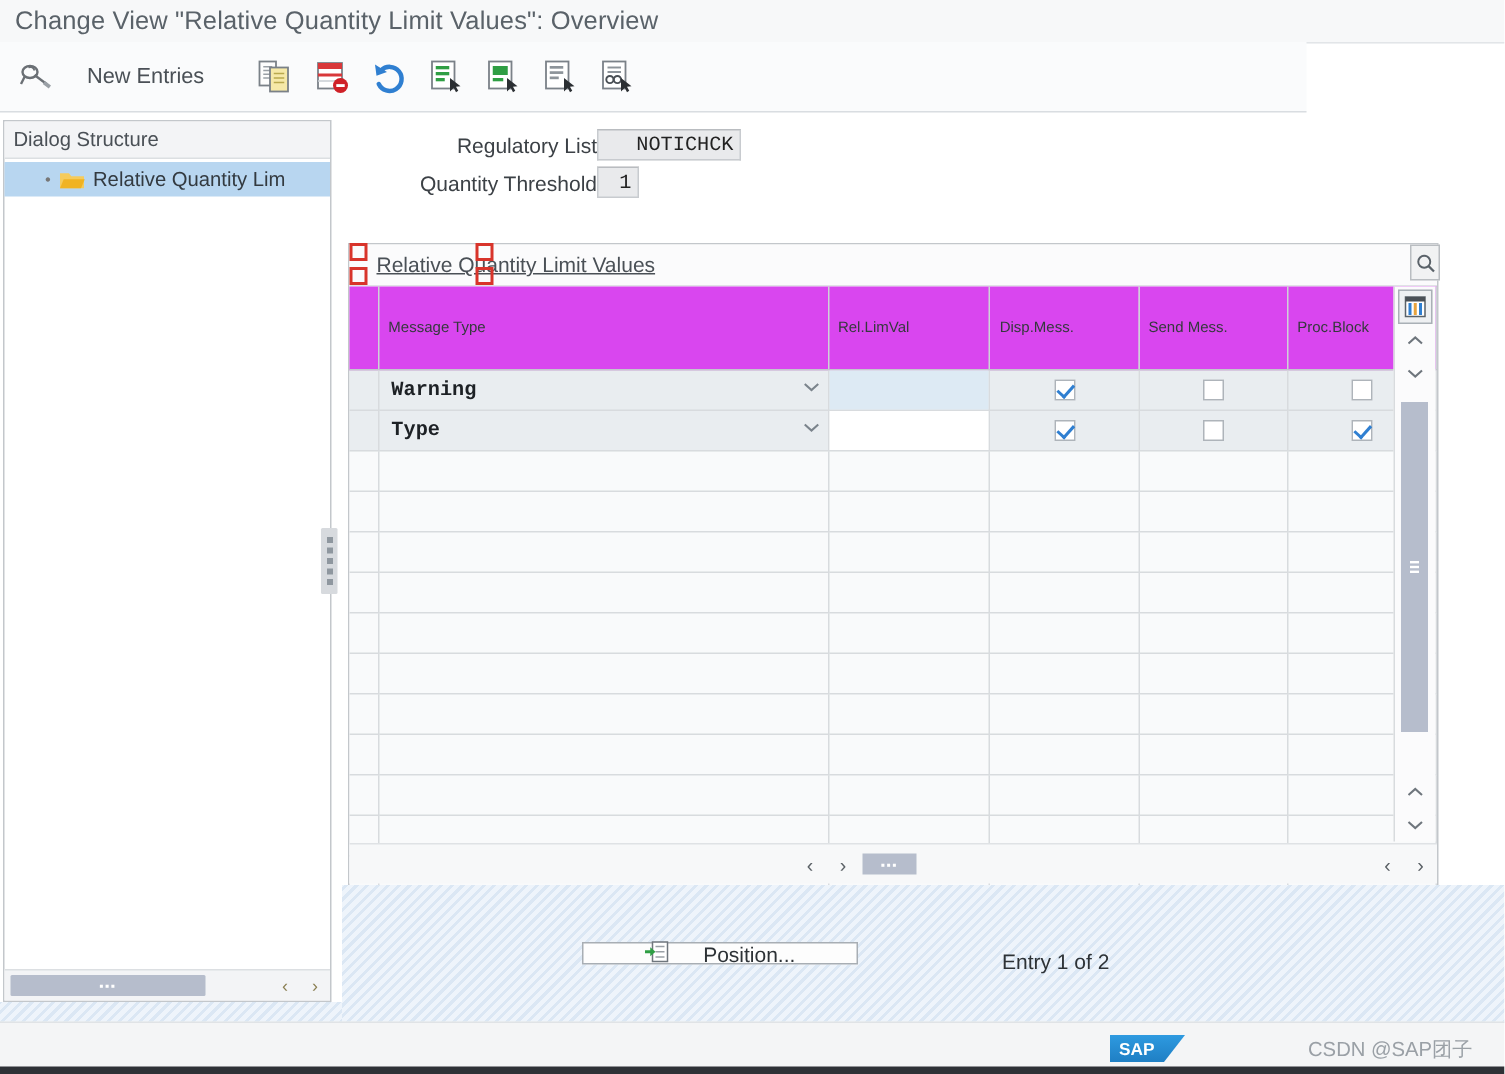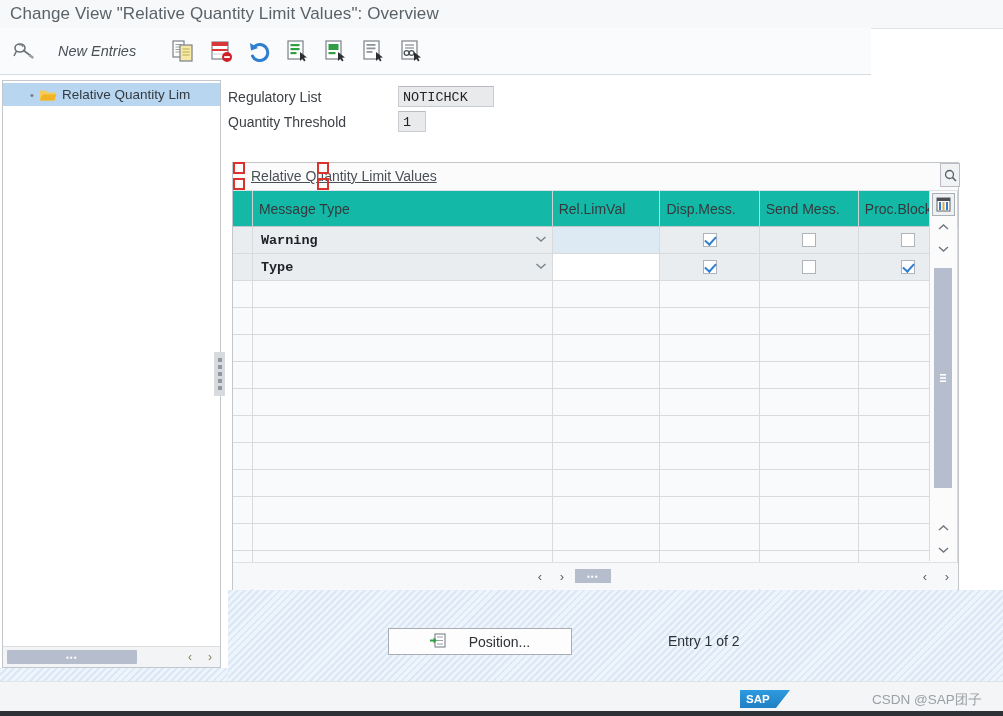--- a/index.html
+++ b/index.html
@@ -31,21 +31,21 @@
     letter-spacing: .1px;
     white-space: nowrap;
   }
 
   
   .toolbar {
     position: absolute; left: 0; top: 28px;
     width: 871px; height: 46px;
     background: #fafbfc;
     border-bottom: 1px solid #d9dde1;
-    display: flex; align-items: center; font-style: italic;
+    display: flex; align-items: center;
   }
   .tb-icon {
     width: 34px; height: 34px;
     display: flex; align-items: center; justify-content: center;
     margin: 0 2px;
     border-radius: 2px;
   }
   .tb-label {
     font-size: 14.5px; color: #4a5056;
     padding: 0 14px; white-space: nowrap;
@@ -122,21 +122,21 @@
   .splitter i { display: block; width: 4px; height: 4px; background: #8f979f; }
 
   
   .work {
     position: absolute; left: 228px; top: 78px;
     width: 775px; height: 638px;
   }
 
   
   .form { padding-top: 6px; }
-  .form-row { display: flex; align-items: center; height: 25px; }
+  .form-row { display: flex; align-items: center; height: 25px; text-align: right; }
   .form-label {
     width: 170px; font-size: 14px; color: #3c4146; white-space: nowrap;
   }
   .form-input {
     height: 21px; line-height: 21px;
     background: #e9eaec;
     border: 1px solid #c8cbcf;
     border-top-color: #b9bcc0;
     box-sizing: border-box;
     font-family: "Liberation Mono", monospace;
@@ -165,29 +165,29 @@
     text-decoration: underline;
   }
   table.grid {
     border-collapse: collapse;
     table-layout: fixed;
     width: 100%;
     font-size: 13.5px;
   }
   table.grid th {
     height: 27px;
-    background: #14b8a6;
+    background: #d946ef;
     border-right: 1px solid #cdd2d6;
     border-bottom: 1px solid #c2c7cc;
     font-weight: normal;
     color: #35393d;
     text-align: left;
-    padding: 4px 6px;
+    padding: 14px 6px;
     white-space: nowrap;
-    font-size: 14px;
+    font-size: 10px;
   }
   table.grid td {
     height: 26px;
     border-right: 1px solid #d8dbde;
     border-bottom: 1px solid #d8dbde;
     padding: 0;
     background: #f9fafb;
     vertical-align: middle;
   }
   .col-sel { width: 18px; }
@@ -317,21 +317,21 @@
     width: 228px; height: 14px;
     background:
       repeating-linear-gradient(
         -45deg,
         #dbe7f4 0px, #dbe7f4 2px,
         #eef4fb 2px, #eef4fb 5px
       );
   }
   .posbtn {
     position: absolute; left: 160px; top: 38px;
-    width: 184px; height: 27px;
+    width: 184px; height: 15px;
     background: #fdfdfd;
     border: 1px solid #a8aeb4;
     box-sizing: border-box;
     display: flex; align-items: center; justify-content: center;
     gap: 23px;
     font-size: 14px; color: #2d3236;
   }
   .entrytxt {
     position: absolute; left: 440px; top: 38px;
     height: 27px; line-height: 27px;
@@ -454,20 +454,21 @@
         <line x1="7" y1="7" x2="16" y2="7" stroke="#8d949a" stroke-width="1.3"></line>
         <line x1="7" y1="10" x2="16" y2="10" stroke="#8d949a" stroke-width="1.3"></line>
         <circle cx="8.6" cy="15" r="2.4" fill="none" stroke="#4a5056" stroke-width="1.3"></circle>
         <circle cx="13.6" cy="15" r="2.4" fill="none" stroke="#4a5056" stroke-width="1.3"></circle>
         <path d="M16 14 L16 23 L18.5 20.5 L20 23.5 L21.5 22.5 L20 19.8 L23 19.5 Z" fill="#2b2f33"></path>
       </svg>
     </div>
   </div>
 
   <div class="leftpanel">
+    <div class="lp-header">Dialog Structure</div>
 
     <div class="tree">
 
 
       <div class="tree-row selected">
         <span class="indent"></span>
         <span class="bullet">•</span>
         <span class="folder">
           <svg width="18" height="14" viewBox="0 0 18 14">
             <path d="M1 2.5 h6 l1.5 2 h8.5 v8 h-16 z" fill="#f5cb5c"></path>

